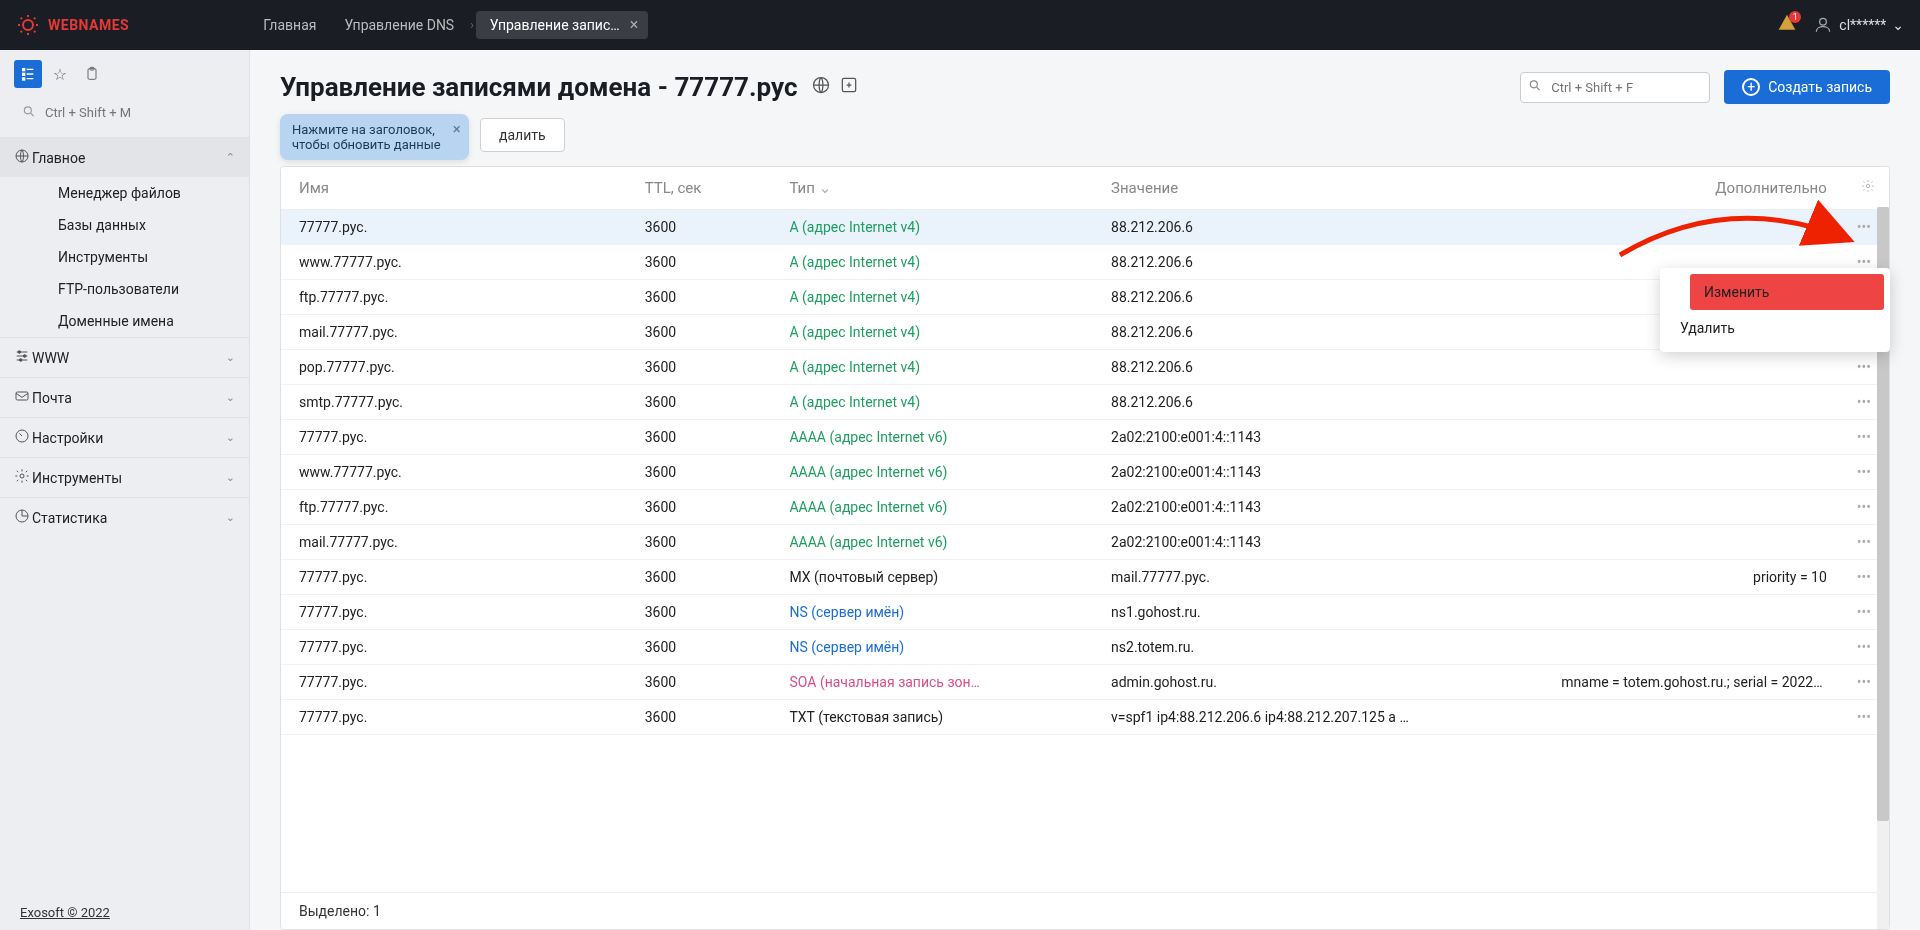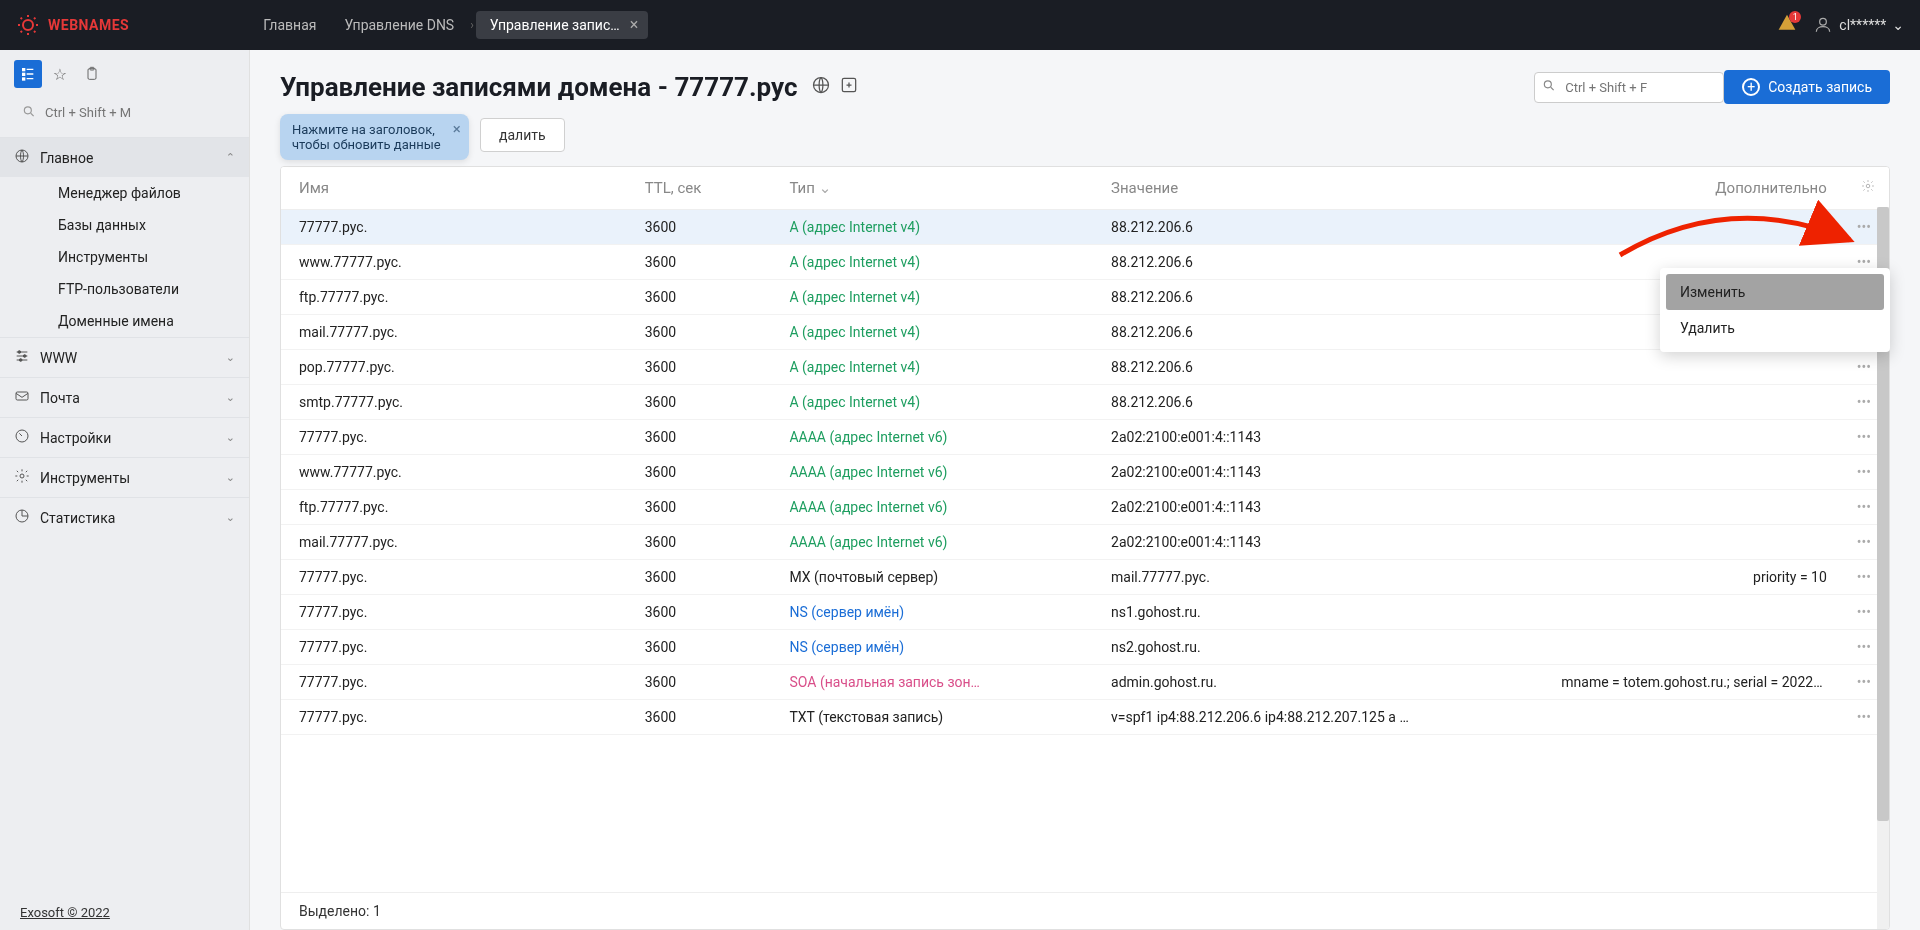--- a/index.html
+++ b/index.html
@@ -22,33 +22,33 @@
 .main-layout { display: flex; height: calc(100vh - 50px); }
 
 .sidebar { width: 250px; background: #edeef1; display: flex; flex-direction: column; border-right: 1px solid #e0e0e0; }
 .sidebar-toolbar { display: flex; gap: 4px; padding: 10px 14px; }
 .sb-tool { width: 28px; height: 28px; display: flex; align-items: center; justify-content: center; border-radius: 3px; color: #666; cursor: pointer; }
 .sb-tool.active { background: #1a6dd6; color: #fff; }
 .sb-search { margin: 0 14px 10px; position: relative; }
 .sb-search input { width: 100%; padding: 6px 8px 6px 30px; border: 1px solid transparent; border-radius: 3px; font-size: 13px; background: #edeef1; color: #666; }
 .sb-search .sicon { position: absolute; left: 8px; top: 50%; transform: translateY(-50%); color: #999; }
 .menu-group { border-top: 1px solid #e0e2e6; }
-.menu-head { display: flex; align-items: center; padding: 10px 14px; cursor: pointer; gap: 10px; font-size: 14px; color: #222; }
+.menu-head { display: flex; align-items: center; padding: 10px 14px; cursor: pointer; gap: 2px; font-size: 14px; color: #222; }
 .menu-head .chev { margin-left: auto; color: #888; font-size: 11px; }
 .menu-head.expanded { background: #e2e4e8; }
 .submenu { display: flex; flex-direction: column; margin-left: 16px; }
 .submenu-item { padding: 8px 14px 8px 42px; font-size: 14px; color: #222; cursor: pointer; }
 .sidebar-footer { margin-top: auto; padding: 10px 20px; font-size: 13px; color: #333; text-decoration: underline; cursor: pointer; }
 
 .content { flex: 1; background: #f5f6f8; overflow: hidden; display: flex; flex-direction: column; position: relative; }
 .content-inner { padding: 20px 30px 0; display: flex; flex-direction: column; height: 100%; }
 .page-head { display: flex; align-items: center; gap: 14px; margin-bottom: 14px; }
 .page-title { font-size: 26px; font-weight: 700; color: #1a1d24; }
 .page-head-icons { display: flex; gap: 8px; color: #555; }
-.page-head-right { margin-left: auto; display: flex; align-items: center; }
+.page-head-right { margin-left: auto; display: flex; gap: 14px; align-items: center; }
 .search-box { position: relative; }
 .search-box input { width: 190px; padding: 7px 10px 7px 30px; border: 1px solid #ccc; border-radius: 4px; font-size: 13px; }
 .search-box .sicon { position: absolute; left: 8px; top: 50%; transform: translateY(-50%); color: #888; }
 .btn-primary { background: #1a6dd6; color: #fff; border: none; border-radius: 4px; padding: 8px 18px; font-size: 14px; display: flex; align-items: center; gap: 8px; cursor: pointer; }
 .btn-primary .plus { width: 18px; height: 18px; border: 2px solid #fff; border-radius: 50%; display: flex; align-items: center; justify-content: center; font-size: 14px; line-height: 1; }
 
 .action-bar { display: flex; gap: 10px; margin-bottom: 14px; position: relative; }
 .btn-outline { background: #fff; border: 1px solid #d0d0d0; border-radius: 4px; padding: 8px 18px; font-size: 14px; color: #333; display: flex; align-items: center; gap: 8px; cursor: pointer; }
 
 .tooltip-box { position: absolute; left: 0; top: -4px; background: #b8d4f0; border-radius: 8px; padding: 8px 28px 8px 12px; font-size: 13px; color: #1a3a5a; z-index: 5; box-shadow: 0 2px 6px rgba(0,0,0,.1); max-width: 220px; }
@@ -65,21 +65,21 @@
 .type-a { color: #1e9e60; }
 .type-ns { color: #1a6dd6; }
 .type-soa { color: #d94f8a; }
 .row-menu { color: #aaa; cursor: pointer; text-align: right; padding-right: 18px !important; width: 40px; }
 .gear-col { width: 36px; text-align: center; color: #aaa; }
 .table-footer { padding: 10px 18px; font-size: 14px; color: #333; border-top: 1px solid #eee; }
 .col-add { text-align: right; padding-right: 20px !important; white-space: nowrap; overflow: hidden; text-overflow: ellipsis; max-width: 260px; }
 
 .context-menu { position: absolute; right: 30px; top: 218px; background: #fff; border-radius: 4px; box-shadow: 0 4px 16px rgba(0,0,0,.18); width: 230px; padding: 6px; z-index: 20; }
 .ctx-item { padding: 10px 14px; font-size: 14px; color: #222; cursor: pointer; border-radius: 3px; }
-.ctx-item.hover { background: #a3a3a3; }
+.ctx-item.hover { background: #ef4444; margin-left: 24px; }
 
 .arrow-annot { position: absolute; top: 150px; right: 50px; z-index: 15; pointer-events: none; }
 
 .scrollbar-fake { position: absolute; right: 0; top: 40px; bottom: 0; width: 12px; background: #f0f0f0; }
 .scrollbar-thumb { position: absolute; top: 0; width: 100%; height: 85%; background: #c8c8c8; border-radius: 2px; }
 </style>
 </head>
 <body>
 
 <div class="top-bar">
@@ -367,21 +367,21 @@
                   <td>3600</td>
                   <td class="type-ns">NS (сервер имён)</td>
                   <td>ns1.gohost.ru.</td>
                   <td class="col-add"></td>
                   <td class="row-menu">•••</td>
                 </tr>
                 <tr>
                   <td>77777.рус.</td>
                   <td>3600</td>
                   <td class="type-ns">NS (сервер имён)</td>
-                  <td>ns2.gohost.ru.</td>
+                  <td>ns2.totem.ru.</td>
                   <td class="col-add"></td>
                   <td class="row-menu">•••</td>
                 </tr>
                 <tr>
                   <td>77777.рус.</td>
                   <td>3600</td>
                   <td class="type-soa">SOA (начальная запись зон…</td>
                   <td>admin.gohost.ru.</td>
                   <td class="col-add">mname = totem.gohost.ru.; serial = 20221011…</td>
                   <td class="row-menu">•••</td>

